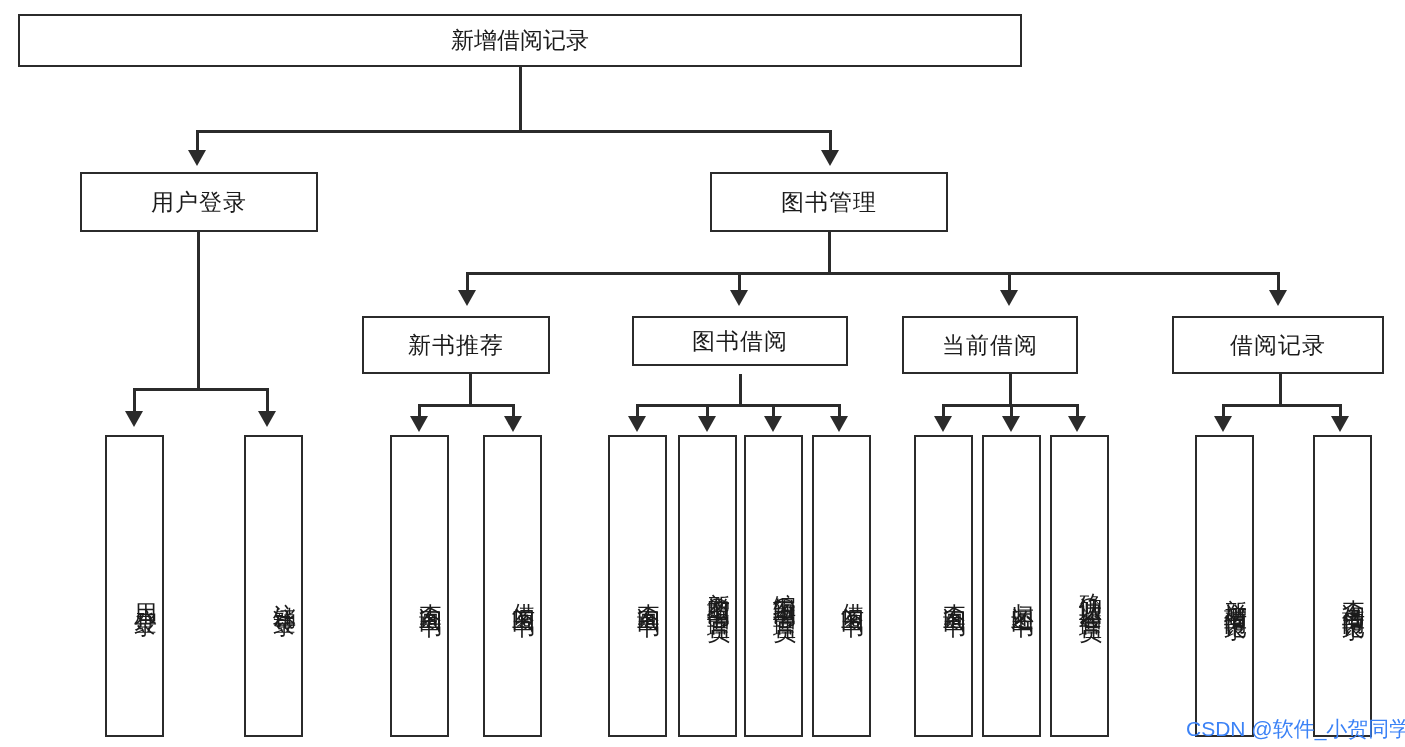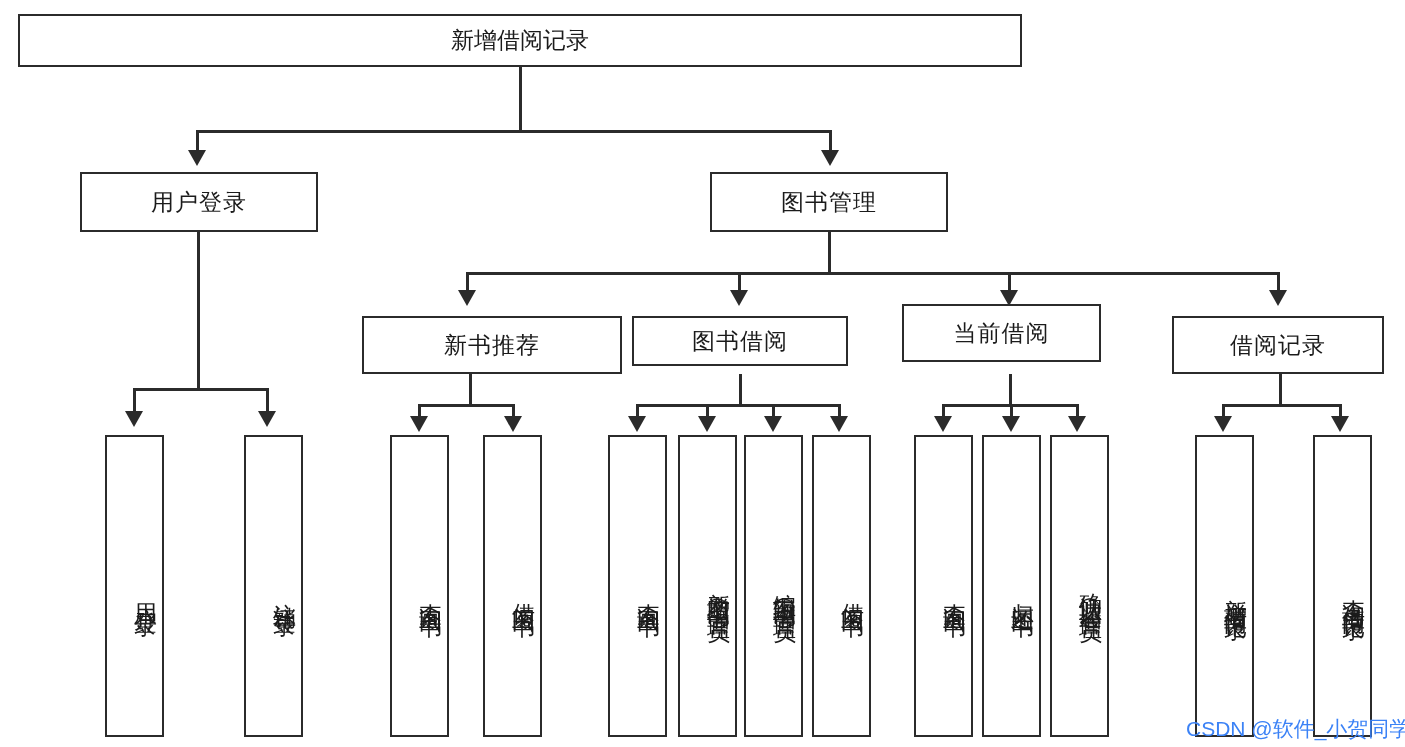--- a/index.html
+++ b/index.html
@@ -90,27 +90,27 @@
   <div class="line hline" style="left:466px;top:272px;width:814px;height:3px;"></div>
   <div class="line vline" style="left:466px;top:272px;width:3px;height:20px;"></div>
   <div class="arrow" style="left:458px;top:290px;"></div>
   <div class="line vline" style="left:738px;top:272px;width:3px;height:20px;"></div>
   <div class="arrow" style="left:730px;top:290px;"></div>
   <div class="line vline" style="left:1008px;top:272px;width:3px;height:20px;"></div>
   <div class="arrow" style="left:1000px;top:290px;"></div>
   <div class="line vline" style="left:1277px;top:272px;width:3px;height:20px;"></div>
   <div class="arrow" style="left:1269px;top:290px;"></div>
 
-  <div class="node h" style="left:362px;top:316px;width:260px;height:58px;">
+  <div class="node h" style="left:362px;top:316px;width:188px;height:58px;">
     <span>新书推荐</span>
   </div>
   <div class="node h" style="left:632px;top:316px;width:216px;height:50px;">
     <span>图书借阅</span>
   </div>
-  <div class="node h" style="left:902px;top:304px;width:199px;height:58px;">
+  <div class="node h" style="left:902px;top:316px;width:176px;height:58px;">
     <span>当前借阅</span>
   </div>
   <div class="node h" style="left:1172px;top:316px;width:212px;height:58px;">
     <span>借阅记录</span>
   </div>
 
   <div class="line vline" style="left:469px;top:374px;width:3px;height:32px;"></div>
   <div class="line hline" style="left:418px;top:404px;width:97px;height:3px;"></div>
   <div class="line vline" style="left:418px;top:404px;width:3px;height:14px;"></div>
   <div class="arrow" style="left:410px;top:416px;"></div>

